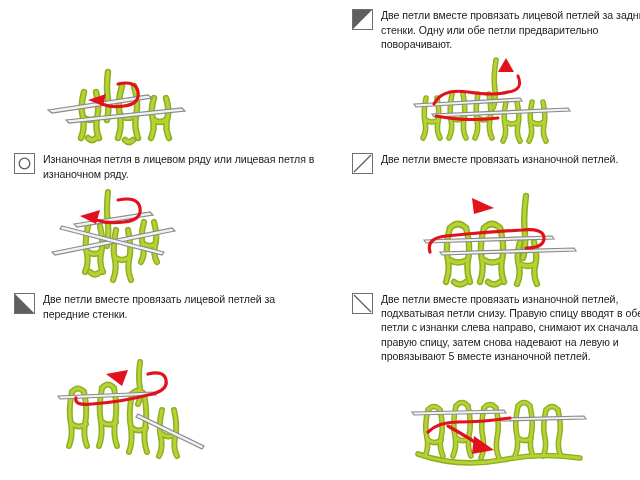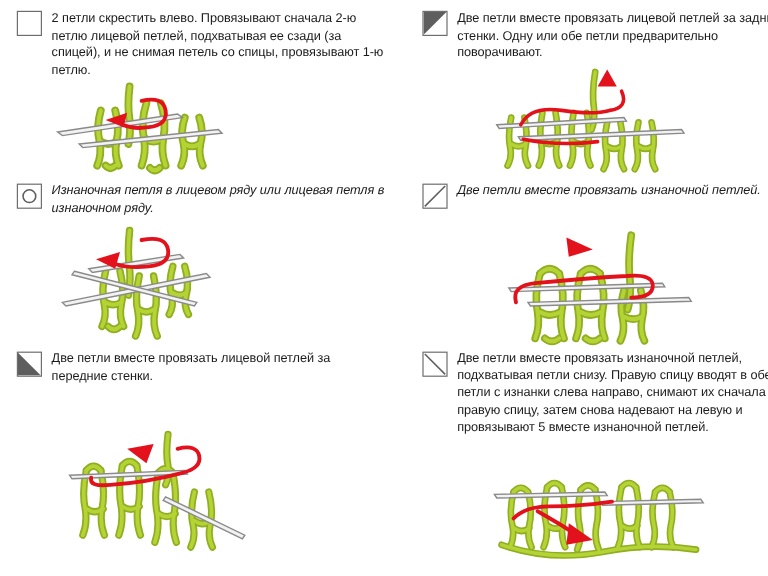--- a/index.html
+++ b/index.html
@@ -22,21 +22,21 @@
     height: 480px;
   }
   .panel {
     position: absolute;
     box-sizing: border-box;
   }
   
   .col-l { left: 14px;  width: 308px; }
   .col-r { left: 352px; width: 302px; }
   .row-1 { top: 8px;   height: 146px; }
-  .row-2 { top: 152px; height: 140px; font-style: italic; }
+  .row-2 { top: 152px; height: 140px; }
   .row-3 { top: 292px; height: 186px; }
 
   .head {
     display: flex;
     align-items: flex-start;
     gap: 8px;
   }
   .sym-wrap {
     flex: 0 0 auto;
     padding-top: 1px;
@@ -73,30 +73,20 @@
   .art-3 { left: 44px;  top: 184px; }
   .art-4 { left: 416px; top: 186px; }
   .art-5 { left: 56px;  top: 352px; }
   .art-6 { left: 408px; top: 392px; }
 </style>
 </head>
 <body>
 
 <div class="sheet">
 
-  <div class="panel col-l row-1">
-    <div class="head">
-      <span class="sym-wrap">
-        <span class="sym">
-          <svg width="19" height="19" viewBox="0 0 19 19"></svg>
-        </span>
-      </span>
-      <p class="desc">2 петли скрестить влево. Провязывают сначала 2-ю петлю лицевой петлей, подхватывая ее сзади (за спицей), и не снимая петель со спицы, провязывают 1-ю петлю.</p>
-    </div>
-  </div>
   <div class="art art-1">
     <svg width="150" height="92" viewBox="0 0 150 92">
       <g fill="none" stroke="#8fae21" stroke-width="6.5" stroke-linecap="round" stroke-linejoin="round">
         <path d="M40 30 q-4 14 -1 26 q2 11 -2 20"></path>
         <path d="M52 30 q4 14 1 26 q-2 11 2 20"></path>
         <path d="M40 56 q6 4 13 0"></path>
         <path d="M44 76 q4 4 8 0"></path>
         <path d="M78 24 q-5 16 -2 30 q2 11 -2 22"></path>
         <path d="M90 24 q5 16 2 30 q-2 11 2 22"></path>
         <path d="M78 54 q6 4 12 0"></path>

